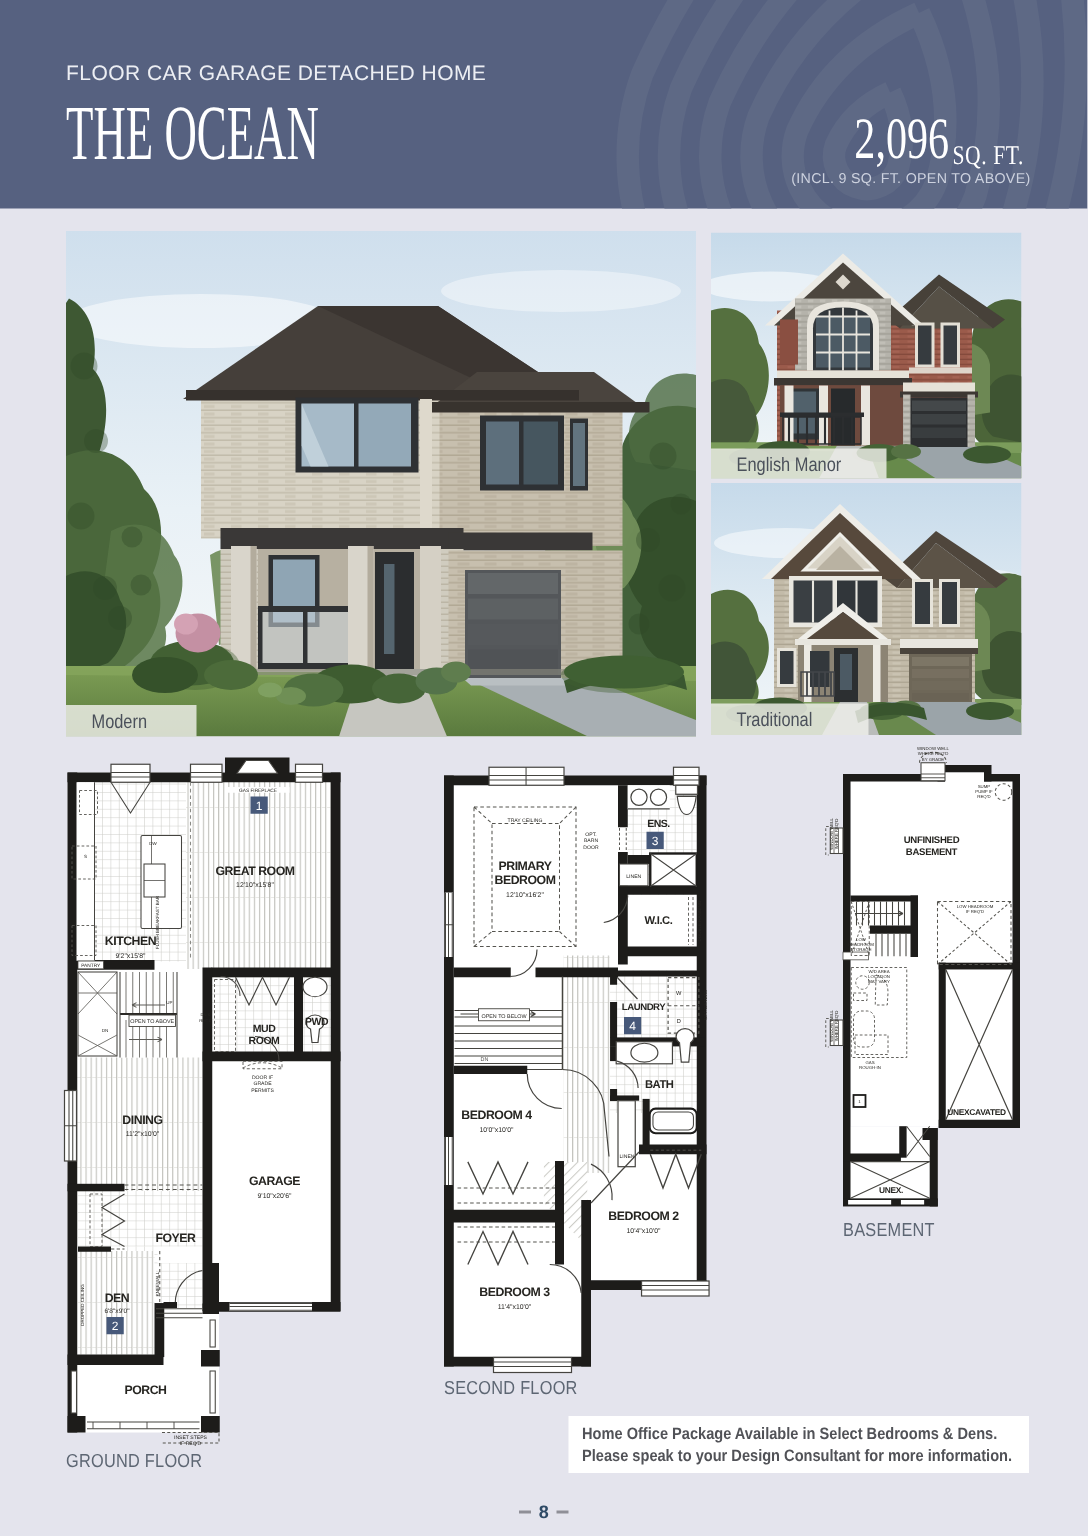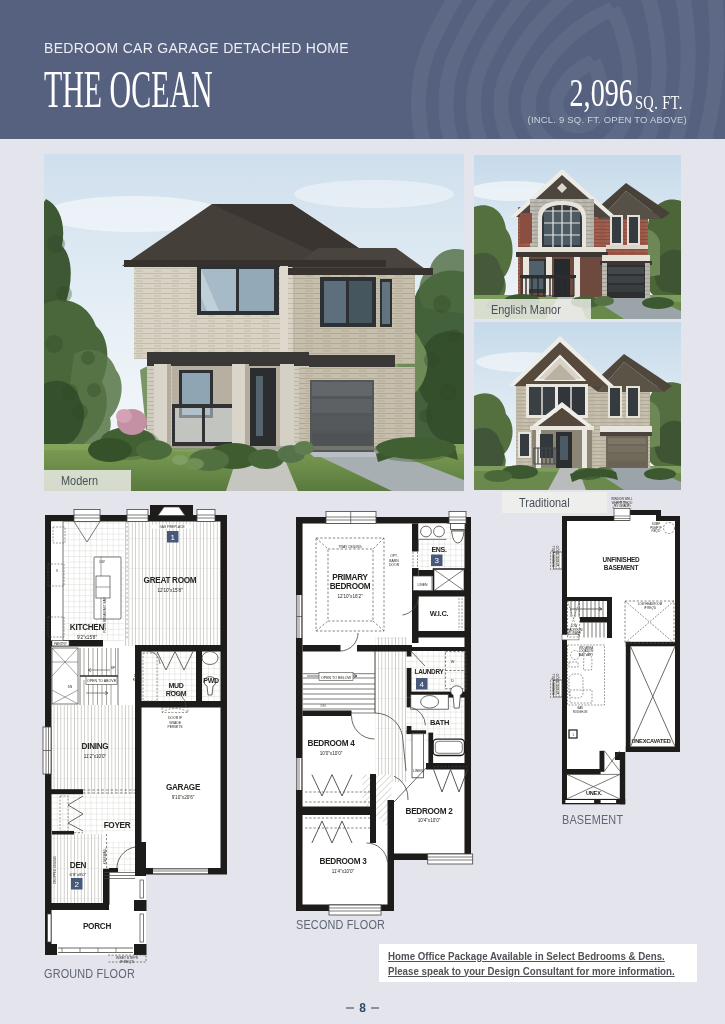--- a/index.html
+++ b/index.html
@@ -5,38 +5,38 @@
   html,body{margin:0;padding:0;}
   body{width:725px;height:1024px;background:#e4e4ed;font-family:"Liberation Sans",sans-serif;position:relative;overflow:hidden;}
   .abs{position:absolute;}
   .header{left:0;top:0;width:725px;height:139px;background:#566180;overflow:hidden;}
   .kicker{left:44px;top:40px;color:#eceef3;font-size:14px;letter-spacing:0.3px;}
   .title{left:44px;top:64px;color:#fff;font-family:"Liberation Serif",serif;font-size:52px;line-height:1;transform:scale(0.575,1.0);transform-origin:0 0;white-space:nowrap;letter-spacing:0px;}
   .num{right:92px;top:73px;color:#fff;font-family:"Liberation Serif",serif;font-size:39px;line-height:1;transform:scaleX(0.72);transform-origin:100% 0;}
   .unit{right:42px;top:93.5px;color:#fff;font-family:"Liberation Serif",serif;font-size:18px;line-height:1;transform:scaleX(0.80);transform-origin:100% 0;letter-spacing:0.5px;}
   .incl{right:38px;top:113.5px;color:#ccd1de;font-size:9.5px;letter-spacing:0.2px;}
   .plab{color:#5d6673;font-size:12.5px;letter-spacing:0.2px;transform:scaleX(0.87);transform-origin:0 50%;}
-  .foot{left:379px;top:944px;background:#fff;padding:5px 24px 4px 9px;color:#515257;font-size:11px;font-weight:bold;line-height:14.5px;white-space:nowrap;width:285px;text-decoration:underline;}
+  .foot{left:379px;top:944px;background:#fff;padding:5px 13px 4px 9px;color:#515257;font-size:11px;font-weight:bold;line-height:14.5px;white-space:nowrap;width:285px;}
   .caption{position:absolute;background:rgba(240,240,236,0.82);color:#4a505a;font-size:13px;display:flex;align-items:center;padding-left:17px;}
   .caption span{transform:scaleX(0.84);transform-origin:0 50%;display:inline-block;white-space:nowrap;}
 </style>
 </head>
 <body>
   <div class="abs header">
     <svg class="abs" style="left:0;top:0" width="725" height="139" viewBox="0 0 725 139">
       <g fill="none" stroke="#5e6985" stroke-width="15" transform="rotate(20 578 104)">
         <path d="M 578.0,58.9 Q 557.8,78.7 556.0,104.0 A 22.0,22.0 0 1 0 600.0,104.0 Q 598.2,78.7 578.0,58.9"></path>
         <path d="M 578.0,2.5 Q 532.5,47.1 528.5,104.0 A 49.5,49.5 0 1 0 627.5,104.0 Q 623.5,47.1 578.0,2.5"></path>
         <path d="M 578.0,-53.8 Q 507.2,15.5 501.0,104.0 A 77.0,77.0 0 1 0 655.0,104.0 Q 648.8,15.5 578.0,-53.8"></path>
         <path d="M 578.0,-110.2 Q 481.9,-16.2 473.5,104.0 A 104.5,104.5 0 1 0 682.5,104.0 Q 674.1,-16.2 578.0,-110.2"></path>
         <path d="M 578.0,-166.6 Q 456.6,-47.8 446.0,104.0 A 132.0,132.0 0 1 0 710.0,104.0 Q 699.4,-47.8 578.0,-166.6"></path>
         <path d="M 578.0,-223.0 Q 431.3,-79.4 418.5,104.0 A 159.5,159.5 0 1 0 737.5,104.0 Q 724.7,-79.4 578.0,-223.0"></path>
       </g>
     </svg>
-    <div class="abs kicker">BEDROOM CAR GARAGE DETACHED HOME</div>
+    <div class="abs kicker">FLOOR CAR GARAGE DETACHED HOME</div>
     <div class="abs title">THE OCEAN</div>
     <div class="abs num">2,096</div>
     <div class="abs unit">SQ. FT.</div>
     <div class="abs incl">(INCL. 9 SQ. FT. OPEN TO ABOVE)</div>
   </div>
 
   <svg class="abs" style="left:44px;top:154px" width="420" height="337" viewBox="0 0 420 337">
     <defs>
       <linearGradient id="msky" x1="0" y1="0" x2="0" y2="1">
         <stop offset="0" stop-color="#cfdfed"></stop>
@@ -339,21 +339,21 @@
     <rect x="134" y="132" width="38" height="6" fill="#716a5b"></rect>
     <rect x="134" y="140" width="38" height="5" fill="#6a6355"></rect>
 
     <ellipse cx="46" cy="150" rx="18" ry="7" fill="#3c5830"></ellipse>
     <ellipse cx="114" cy="152" rx="15" ry="6" fill="#456336"></ellipse>
     <ellipse cx="130" cy="150" rx="10" ry="5" fill="#567244"></ellipse>
     <ellipse cx="186" cy="152" rx="16" ry="6" fill="#3c5830"></ellipse>
     <ellipse cx="24" cy="154" rx="14" ry="6" fill="#4a683a"></ellipse>
     <path d="M96,152 Q120,142 142,150 L144,158 Q118,150 98,160 Z" fill="#39552e"></path>
   </svg>
-  <div class="caption" style="left:474px;top:492px;width:88px;height:21px;margin-left:28px;">
+  <div class="caption" style="left:474px;top:469px;width:88px;height:21px;">
     <span>Traditional</span>
   </div>
 
   <svg id="plan1" class="abs" style="left:40px;top:500px" width="195" height="465" viewBox="0 0 195 465">
     <defs>
       <pattern id="hv" width="3.4" height="30" patternUnits="userSpaceOnUse">
         <rect width="3.4" height="30" fill="#ffffff"></rect>
         <rect width="0.75" height="30" fill="#c2c2bd"></rect>
         <rect x="1.2" y="8" width="2.2" height="0.5" fill="#e2e2de"></rect>
       </pattern>

